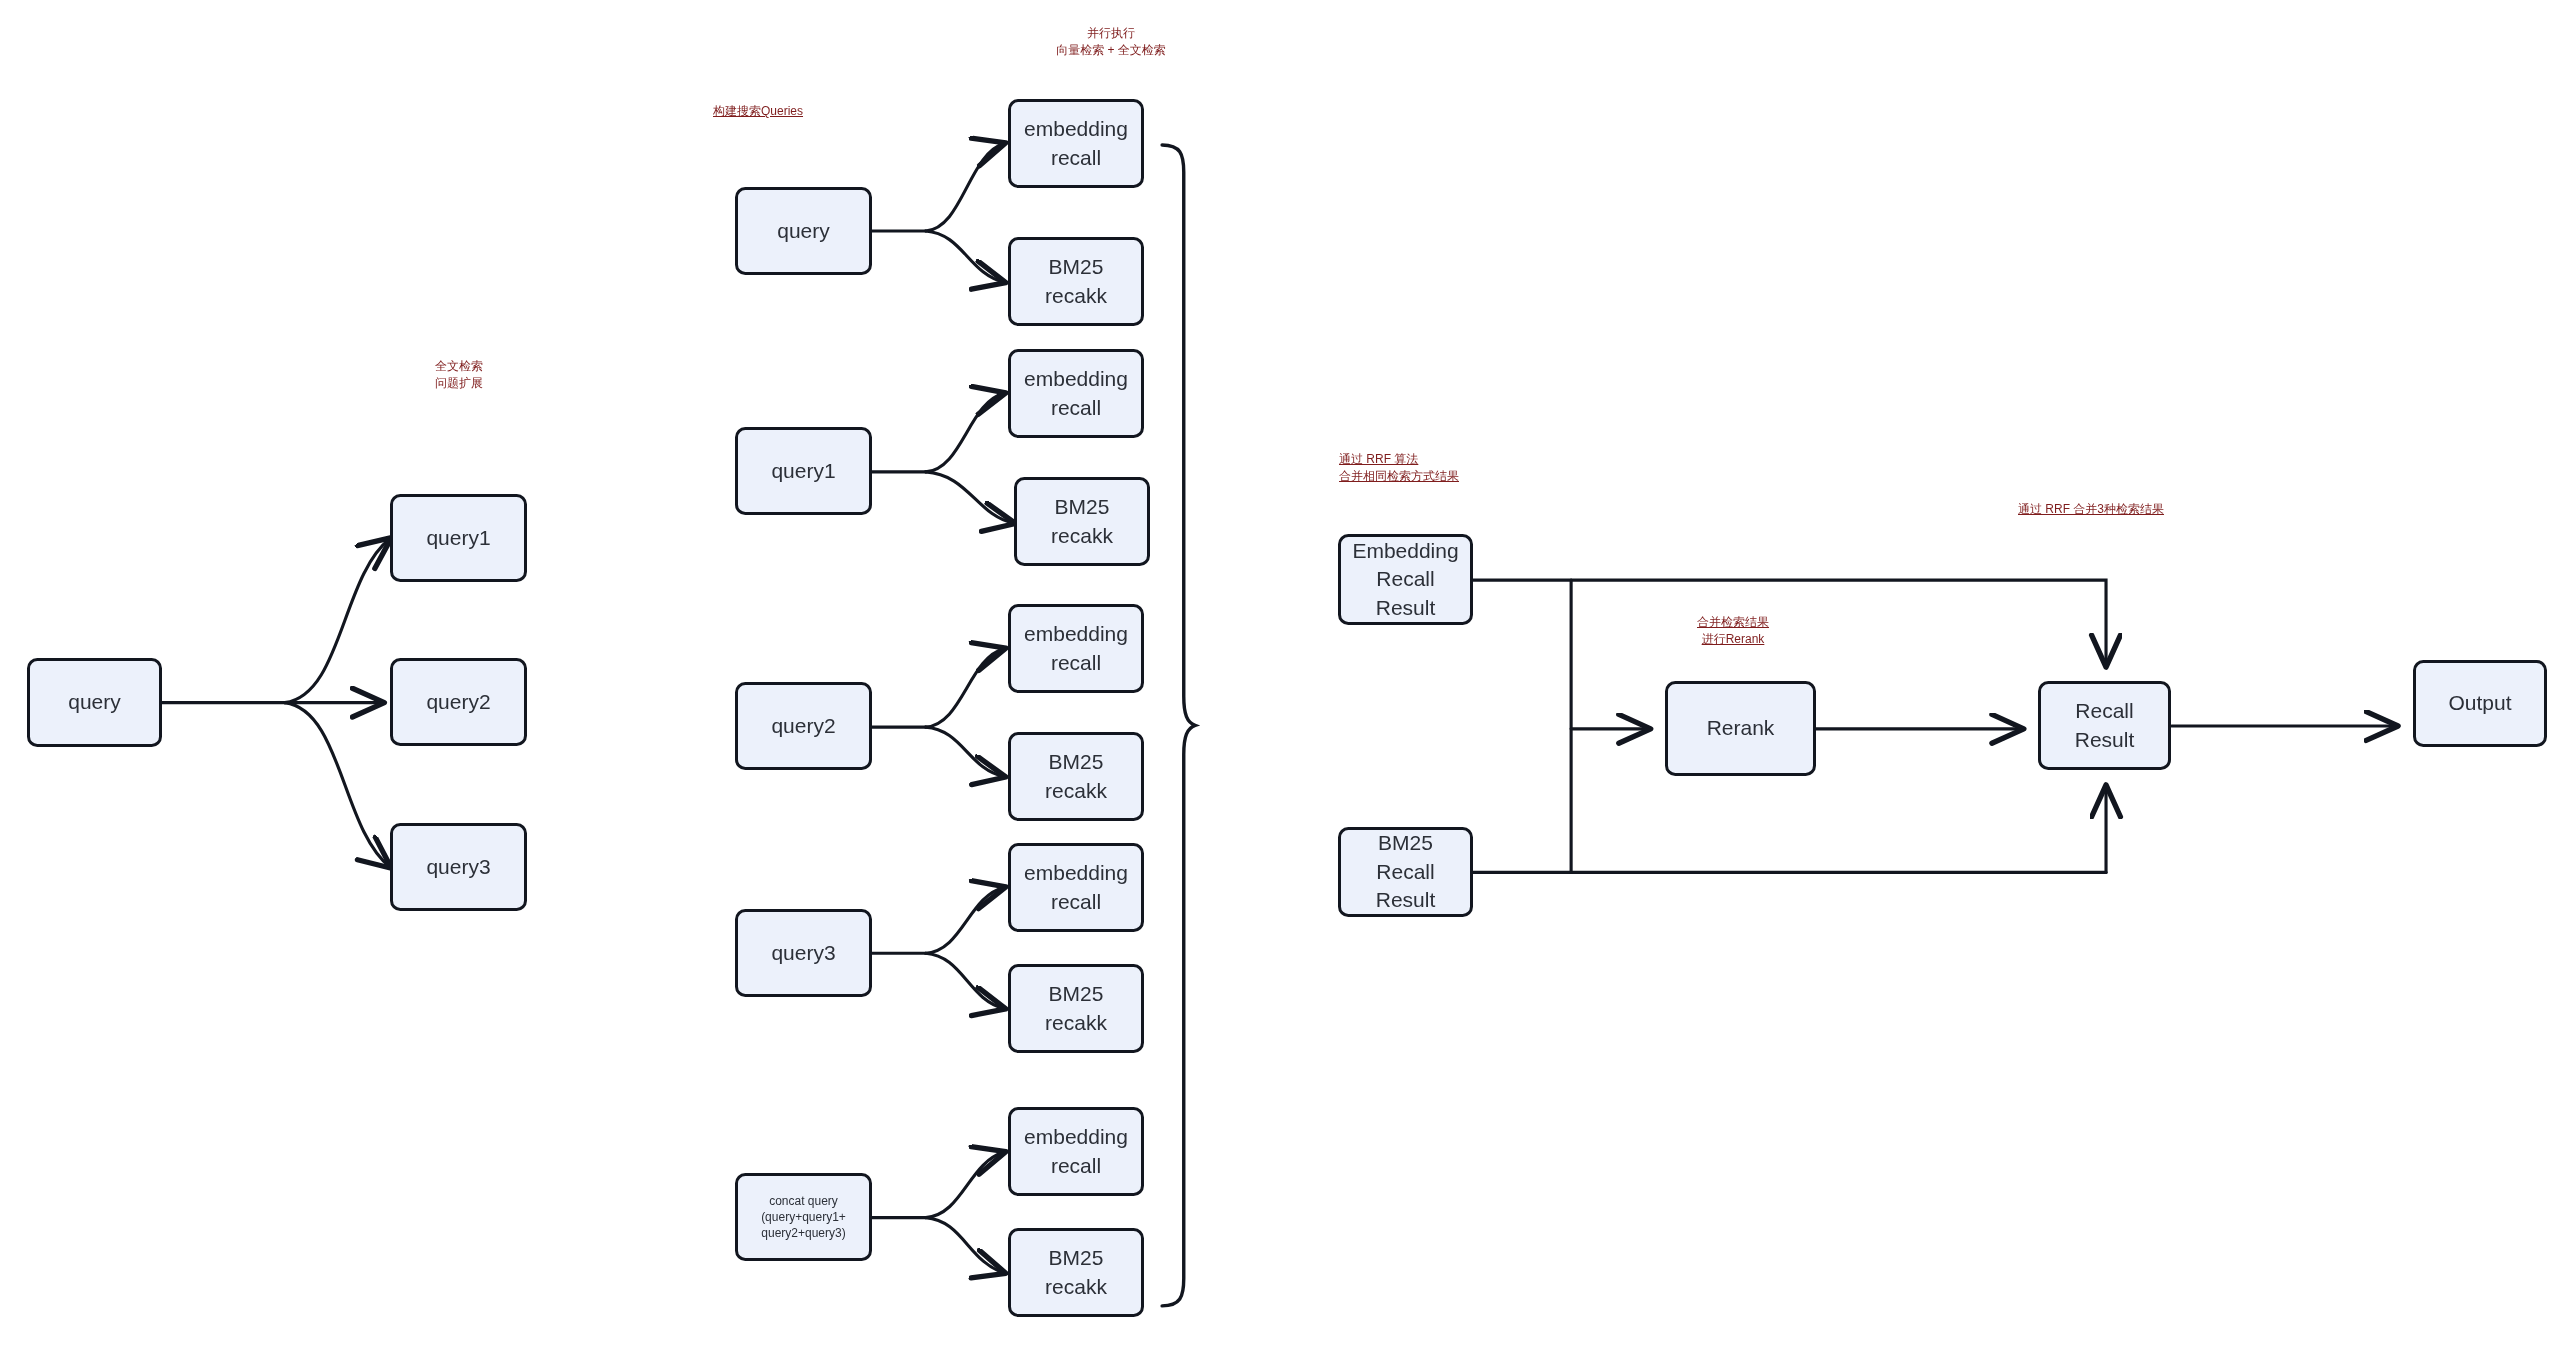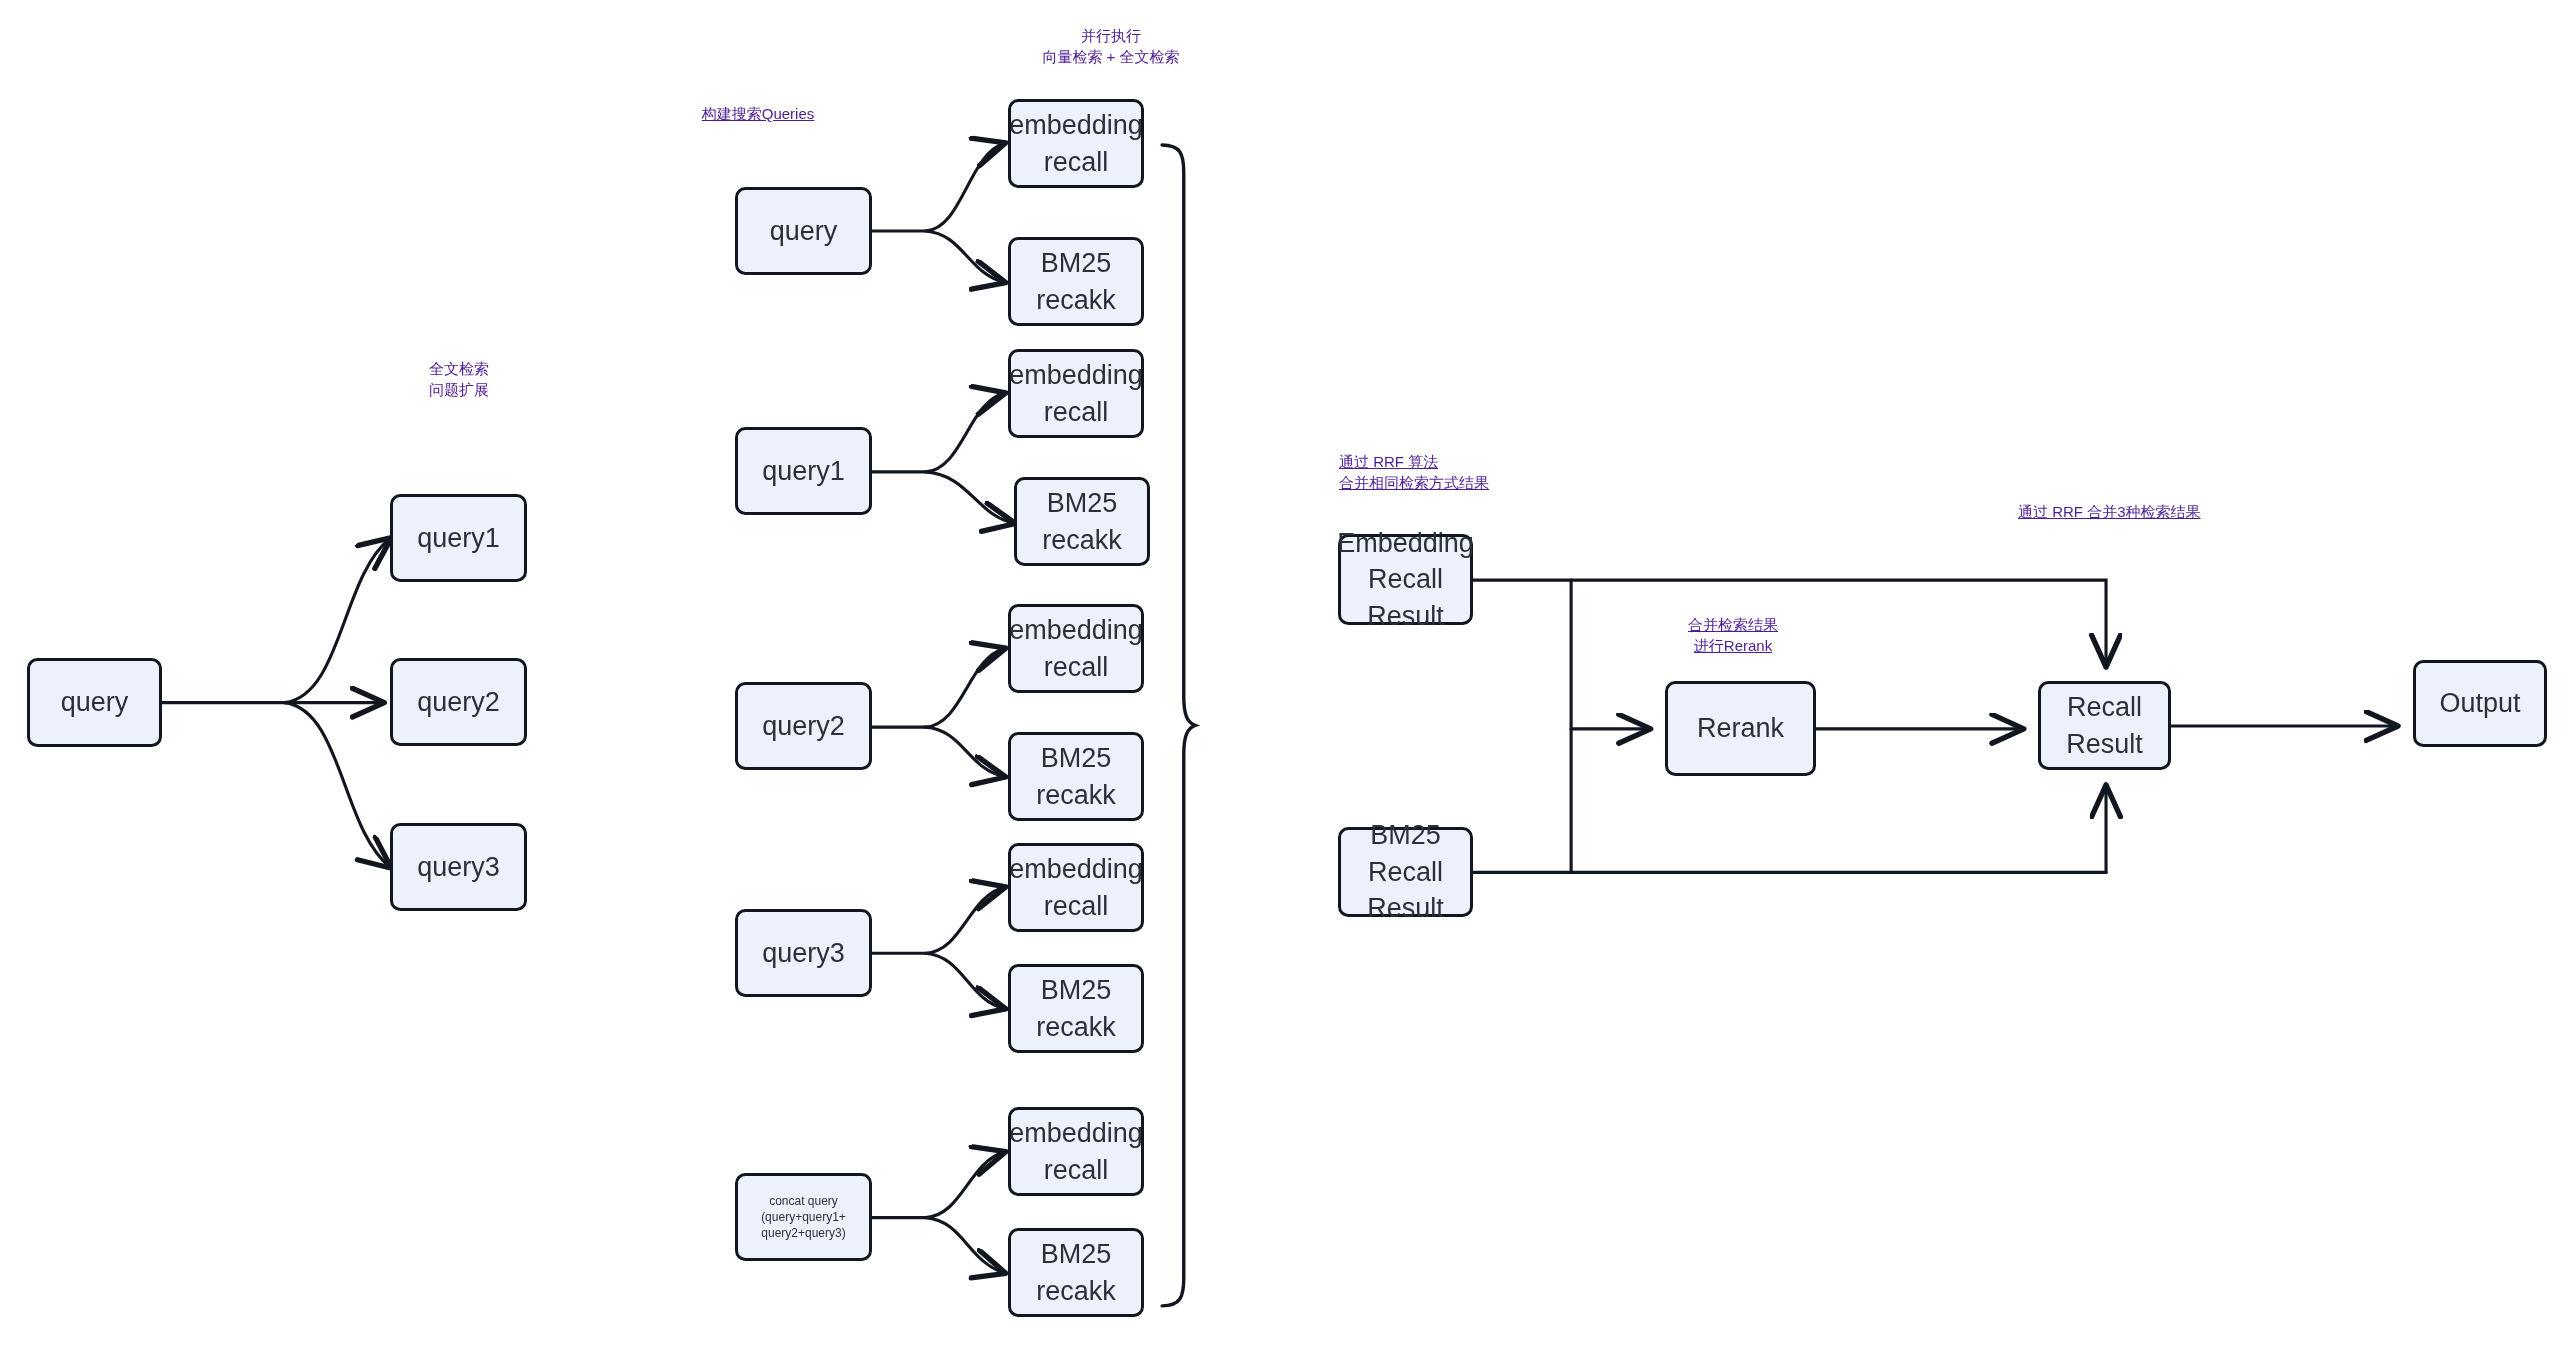--- a/index.html
+++ b/index.html
@@ -1,22 +1,22 @@
 <!DOCTYPE html>
 <html style="font-size:9px"><head>
 <meta charset="utf-8">
 <style>
   html,body{margin:0;padding:0;background:#ffffff;}
   #stage{position:relative;width:2576px;height:1354px;background:#ffffff;
          font-family:"Liberation Sans","DejaVu Sans",sans-serif;overflow:hidden;}
   #wires{position:absolute;left:0;top:0;width:2576px;height:1354px;pointer-events:none;}
   .node{position:absolute;box-sizing:border-box;background:#ecf1fb;border:3.4px solid #12161f;
         border-radius:10.3px;display:flex;align-items:center;justify-content:center;text-align:center;
-        color:#2c3038;font-size:27px;line-height:1.35;white-space:pre-line;padding:2.3px 3.4px;}
-  .note{position:absolute;color:#4c1d95;font-size:15px;line-height:1.42;white-space:pre-line;}
+        color:#2c3038;font-size:21px;line-height:1.35;white-space:pre-line;padding:2.3px 3.4px;}
+  .note{position:absolute;color:#7f1d1d;font-size:12px;line-height:1.42;white-space:pre-line;}
   .note.ctr{text-align:center;transform:translateX(-50%);}
   .note.lft{text-align:left;text-decoration:underline;}
 </style>
 </head>
 <body>
 
 <div id="stage">
 
   <svg id="wires" viewBox="0 0 4522 2376" xmlns="http://www.w3.org/2000/svg">
     <defs>

